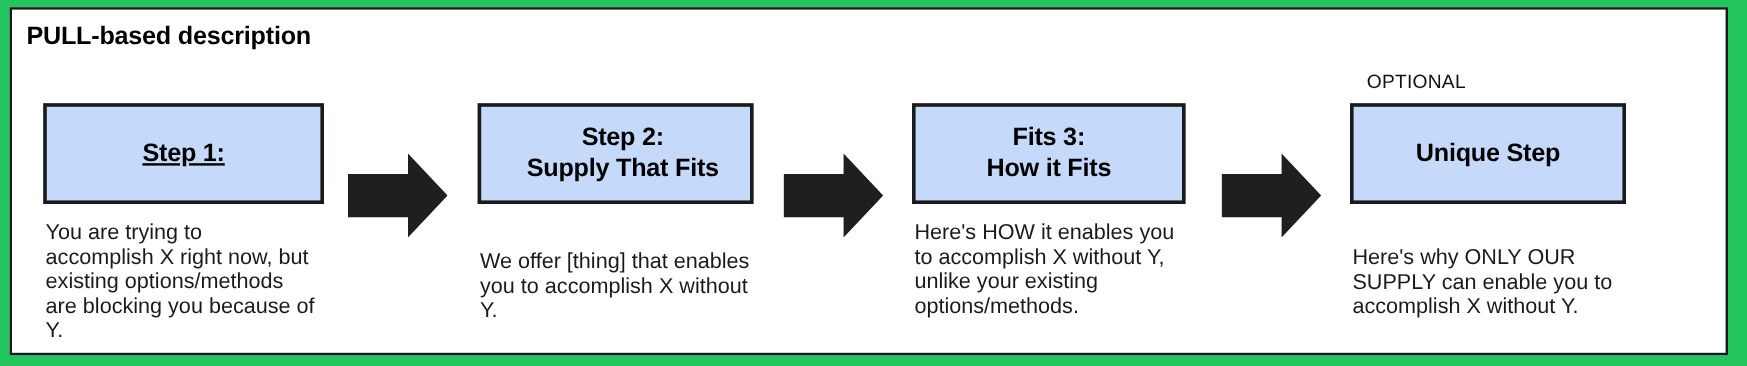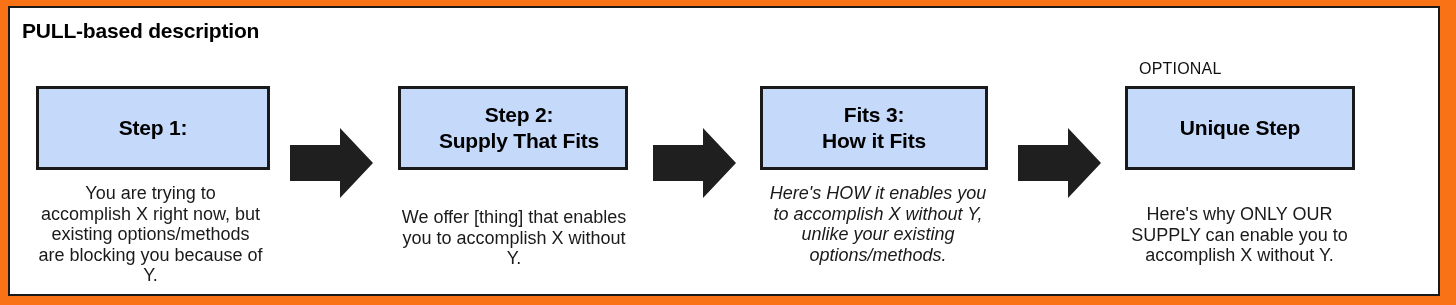--- a/index.html
+++ b/index.html
@@ -10,22 +10,21 @@
   body {
     width: 1456px;
     height: 305px;
     font-family: "Liberation Sans", sans-serif;
     overflow: hidden;
   }
   #canvas {
     position: relative;
     width: 1456px;
     height: 305px;
-    background: #f97316;
-    text-align: center;
+    background: #22c55e;
   }
   
   #frame {
     position: absolute;
     left: 8px;
     top: 6px;
     width: 1432px;
     height: 290px;
     border: 2px solid #1a1a1a;
     box-sizing: border-box;
@@ -97,21 +96,21 @@
 <body>
 
 <div id="canvas">
 
   <div id="frame"></div>
 
   <div id="title">PULL-based description</div>
 
   <div class="step-col" style="left:36px; width:250px;">
     <div class="optional-label"></div>
-    <div class="step-box" style="left:0px; width:234px;">
+    <div class="step-box" style="left:0px; width:234px;text-decoration:underline;">
       <div class="line">Step 1:</div>
     </div>
     <div class="step-desc" style="width:225px;">You are trying to accomplish X right now, but existing options/methods are blocking you because of Y.</div>
   </div>
 
   <div class="arrow" style="left:290px;">
     <svg width="83" height="70" viewBox="0 0 83 70">
       <polygon points="0,17 50,17 50,0 83,35 50,70 50,53 0,53" fill="#1f1f1f"></polygon>
     </svg>
   </div>
@@ -130,21 +129,21 @@
       <polygon points="0,17 50,17 50,0 83,35 50,70 50,53 0,53" fill="#1f1f1f"></polygon>
     </svg>
   </div>
 
   <div class="step-col" style="left:760px; width:245px;">
     <div class="optional-label"></div>
     <div class="step-box" style="left:0px; width:228px;">
       <div class="line">Fits 3:</div>
       <div class="line">How it Fits</div>
     </div>
-    <div class="step-desc" style="width:232px;font-style:italic;">Here's HOW it enables you to accomplish X without Y, unlike your existing options/methods.</div>
+    <div class="step-desc" style="width:232px;">Here's HOW it enables you to accomplish X without Y, unlike your existing options/methods.</div>
   </div>
 
   <div class="arrow" style="left:1018px;">
     <svg width="83" height="70" viewBox="0 0 83 70">
       <polygon points="0,17 50,17 50,0 83,35 50,70 50,53 0,53" fill="#1f1f1f"></polygon>
     </svg>
   </div>
 
   <div class="step-col" style="left:1125px; width:245px;">
     <div class="optional-label">OPTIONAL</div>

